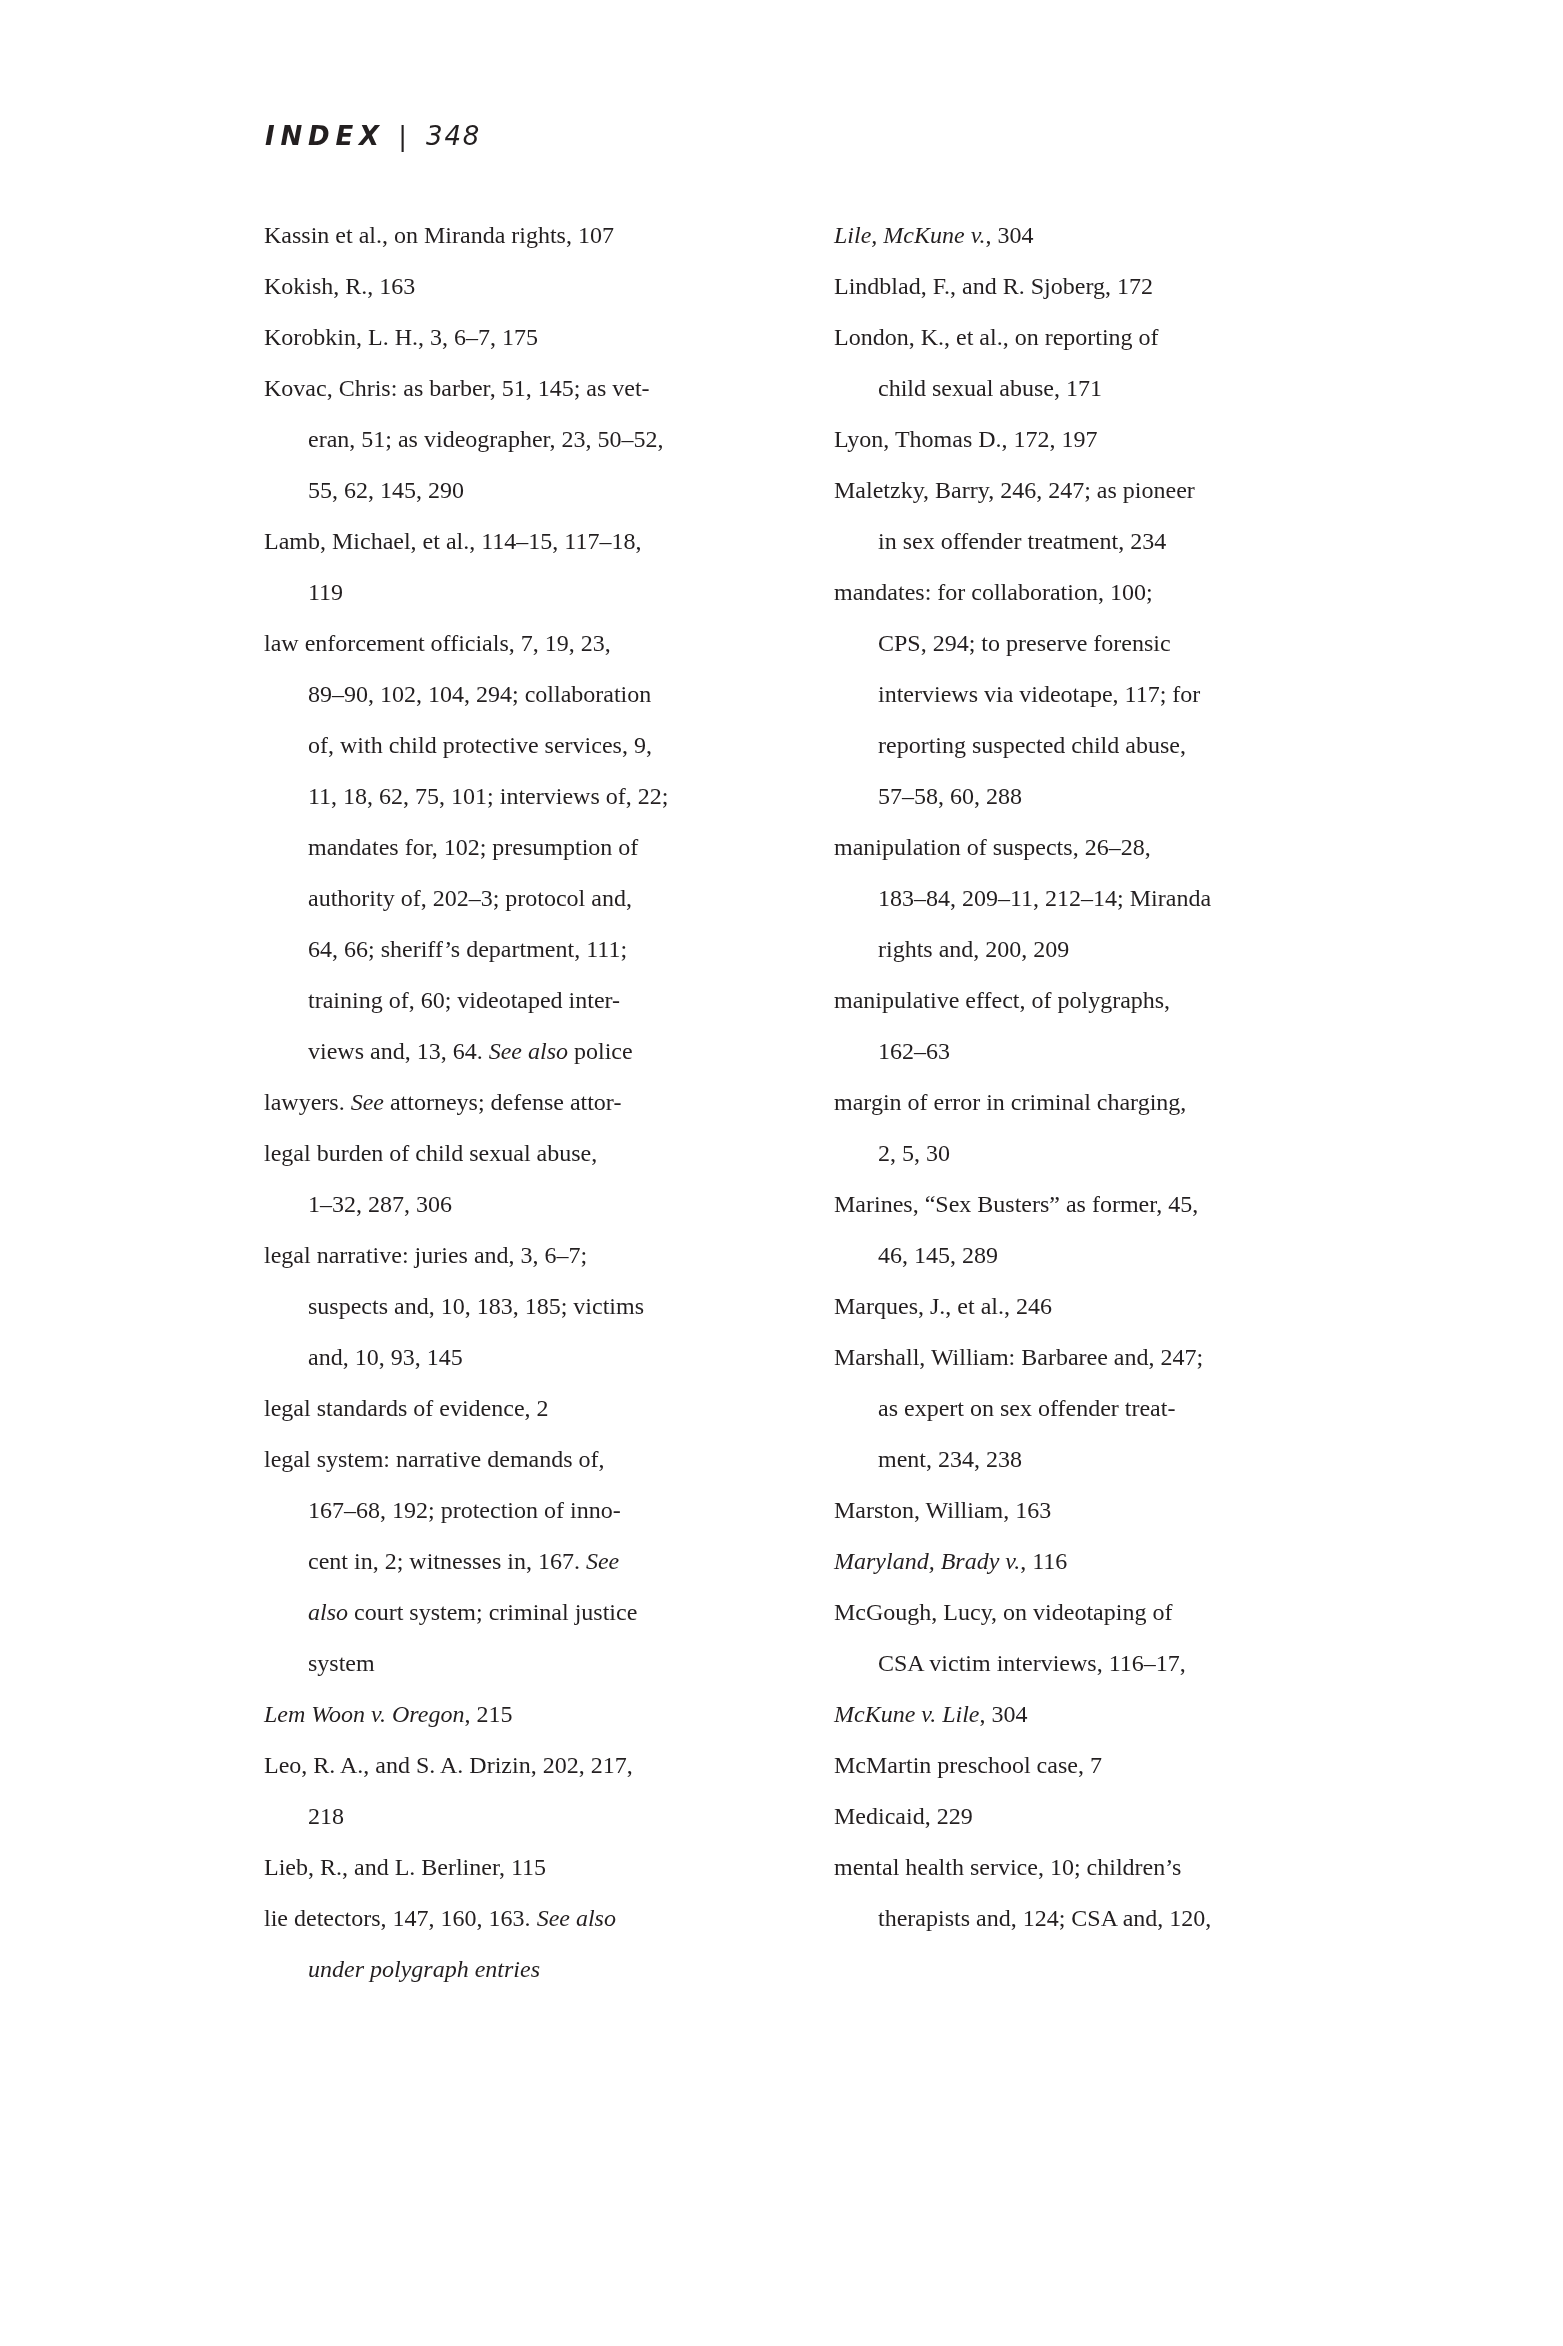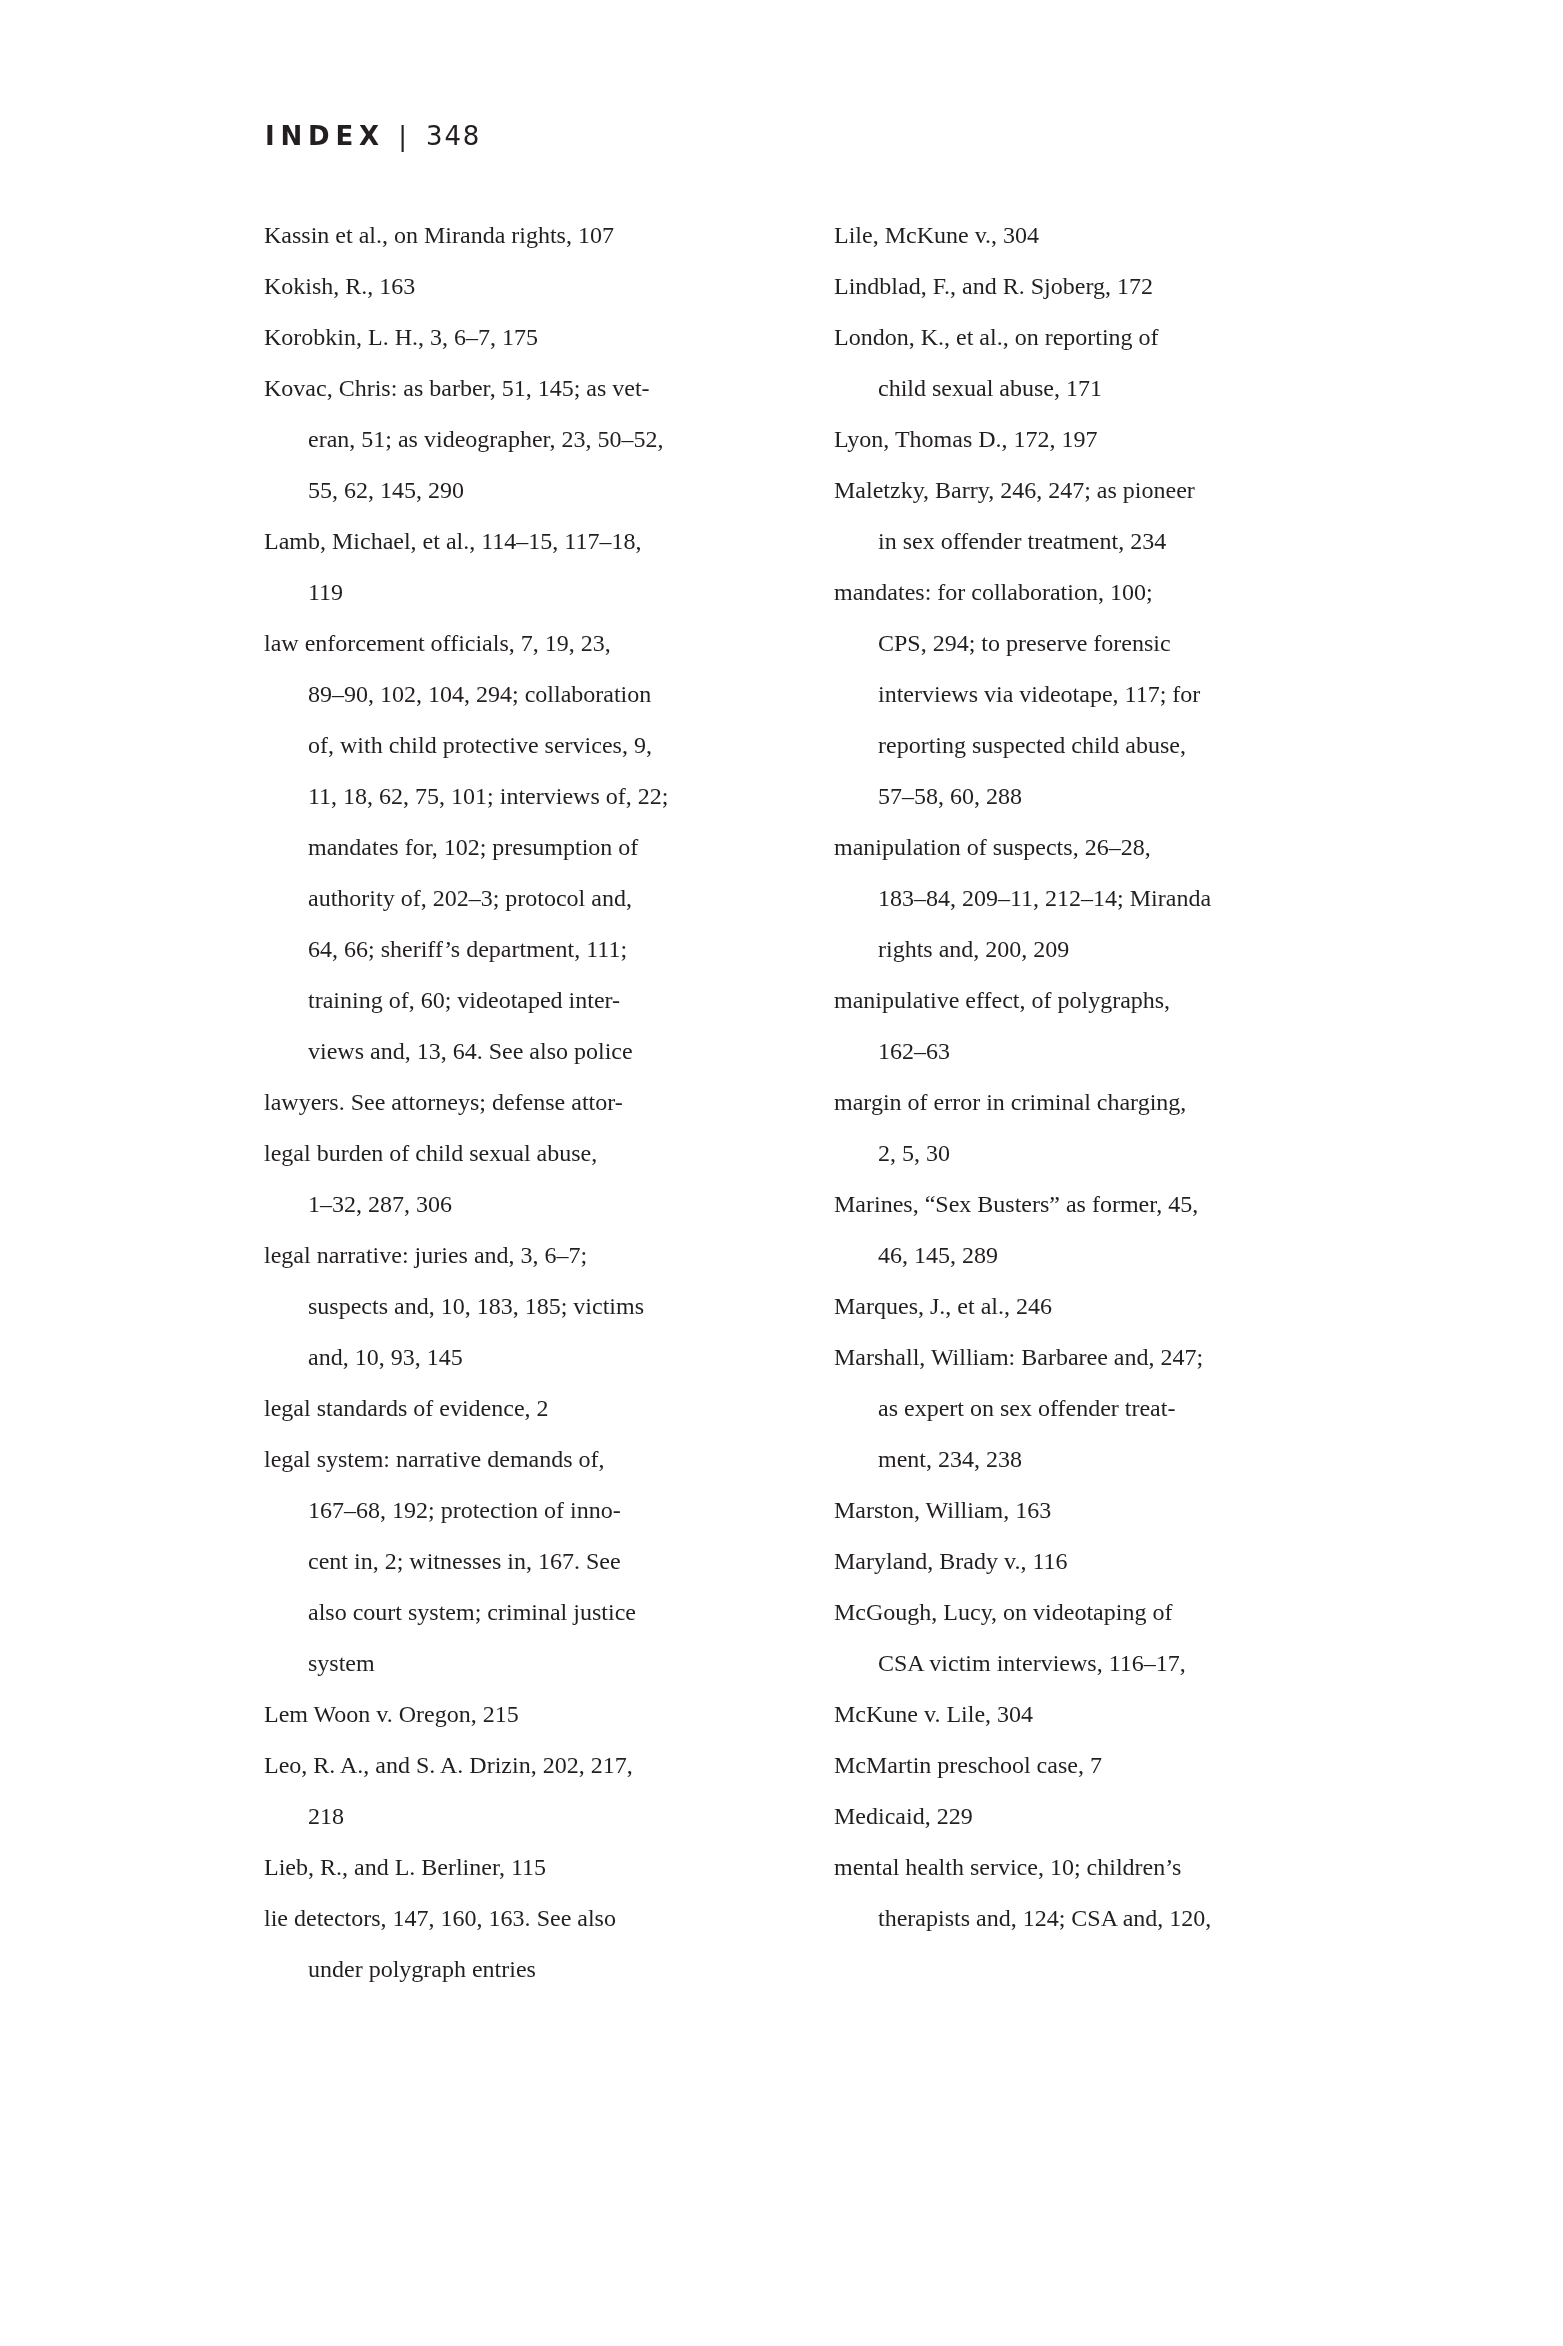--- a/index.html
+++ b/index.html
@@ -1,34 +1,35 @@
 <!DOCTYPE html>
 <html><head>
 <meta charset="utf-8">
 <style>
   html, body { margin: 0; padding: 0; background: #ffffff; }
   body { width: 1563px; height: 2347px; position: relative; overflow: hidden; color: #231f20; }
   .running-head {
     position: absolute; left: 265px; top: 119px; height: 35px;
     font-family: "DejaVu Sans", sans-serif; font-size: 26px; line-height: 35px;
     white-space: nowrap;
+    font-style: italic;
   }
   .rh-label { font-weight: bold; letter-spacing: 5.8px; }
   .rh-sep { display: inline-block; margin: 0 19px 0 13.4px; font-weight: normal; }
   .rh-page { letter-spacing: 1.9px; }
   .column {
     position: absolute; top: 210px;
     font-family: "Liberation Serif", serif; font-size: 24px; line-height: 51px;
   }
   .col-left { left: 264px; width: 548px; }
   .col-right { left: 834px; width: 576px; }
   .entry { margin: 0; }
   .line { display: block; white-space: nowrap; height: 51px; }
   .line.cont { padding-left: 44px; }
-  .it { }
+  .it { font-style: italic; }
 </style>
 </head>
 <body>
 
 <div class="running-head">
   <span class="rh-label">INDEX</span><span class="rh-sep">|</span><span class="rh-page">348</span>
 </div>
 
 <div class="column col-left">
     <div class="entry">

